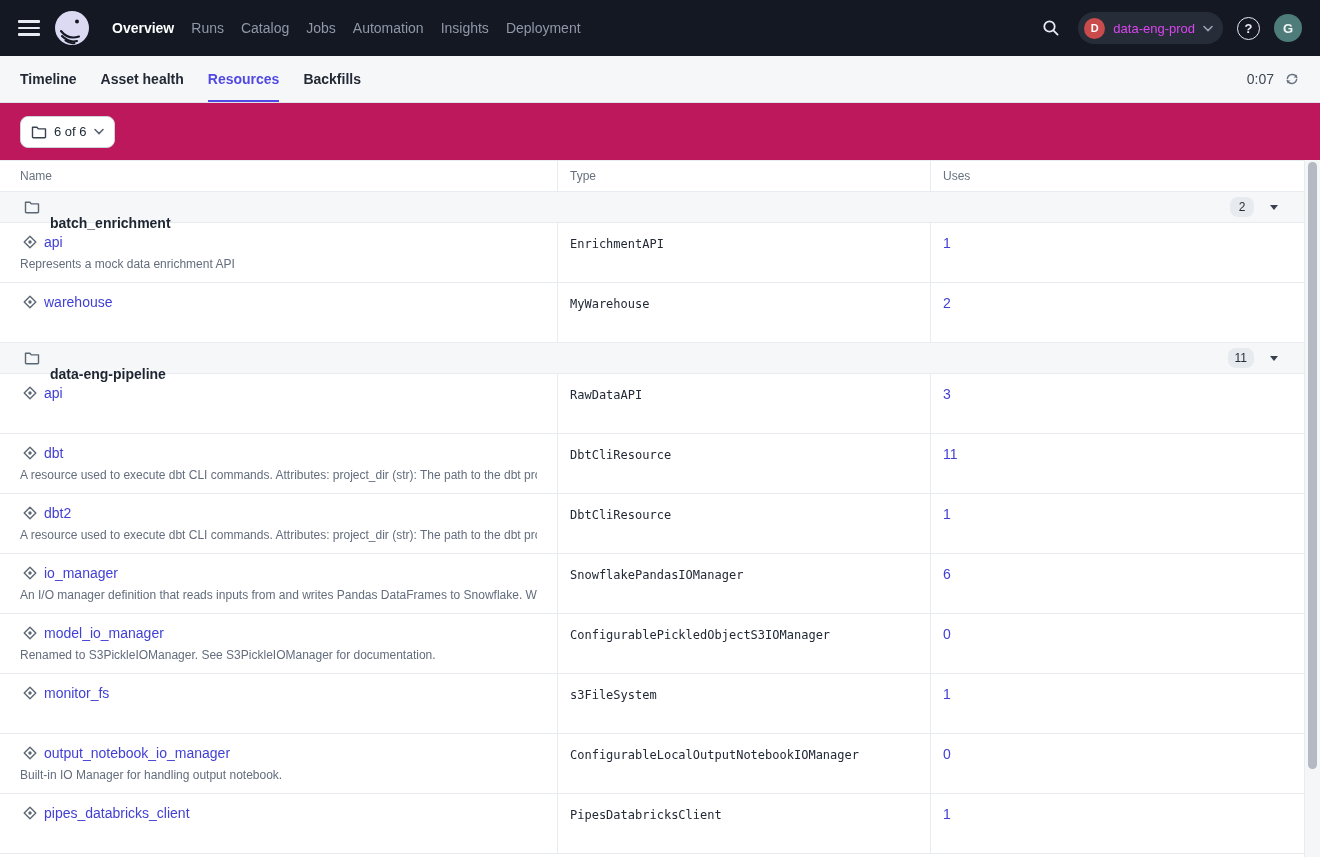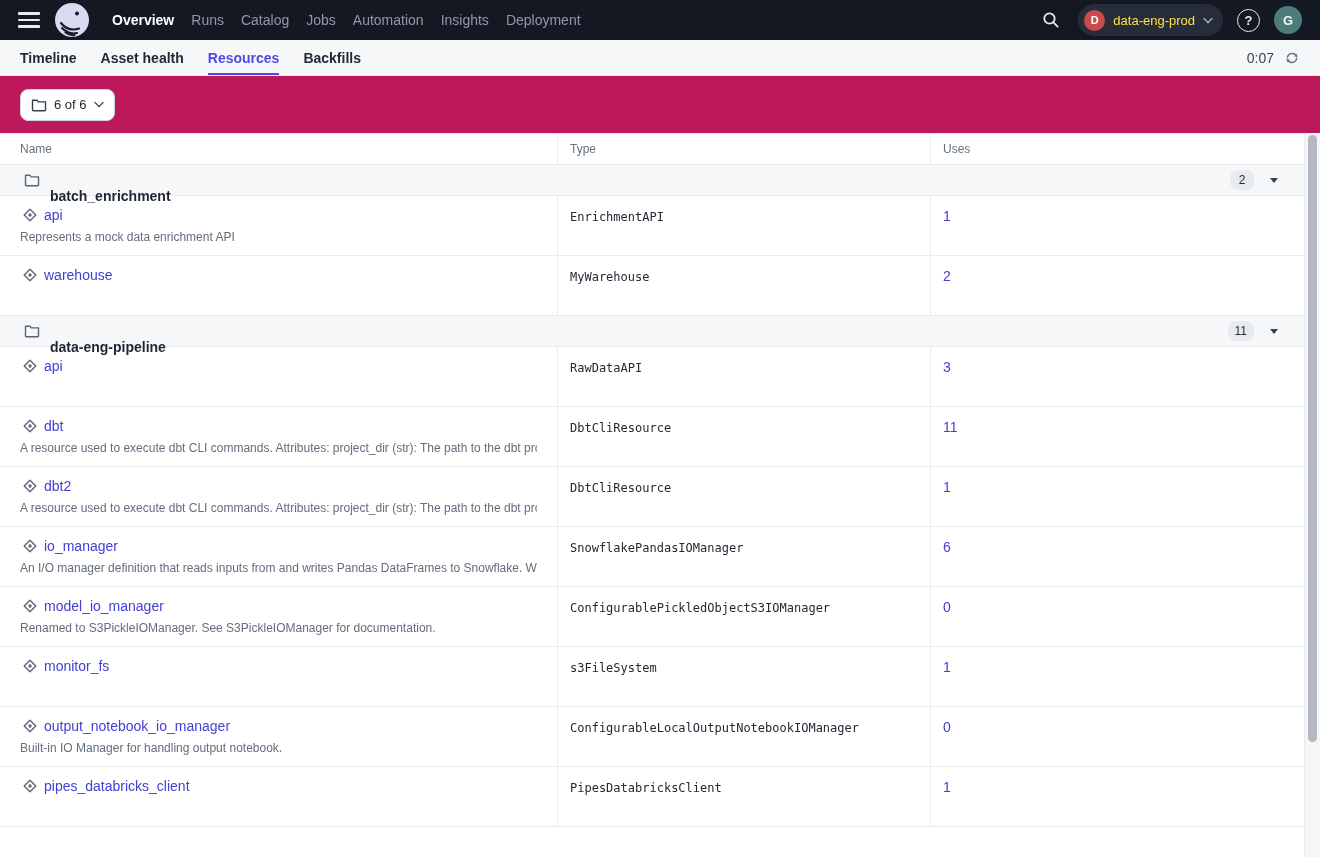--- a/index.html
+++ b/index.html
@@ -10,44 +10,44 @@
     --nav-bg:#141822; --nav-text:#9097a8; --nav-active:#ffffff;
     --accent:#5149e3; --link:#4240d4;
     --border:#e1e5ea; --row-border:#e8ebef;
     --strip-bg:#f6f7f9; --group-bg:#f5f7f9;
     --dark-text:#222a36; --muted:#68727f; --desc:#636d7d;
   }
 
   .page { display:flex; flex-direction:column; height:857px; }
 
   
-  .topnav { height:40px; background:var(--nav-bg); display:flex; align-items:center;
+  .topnav { height:56px; background:var(--nav-bg); display:flex; align-items:center;
             padding:0 18px; flex-shrink:0; }
   .hamburger { width:24px; height:24px; display:flex; flex-direction:column;
                justify-content:center; gap:4px; cursor:pointer; margin-right:12px; }
   .hamburger span { display:block; height:2.5px; width:22px; background:#e8ebf2; border-radius:1px; }
   .logo { width:36px; height:36px; margin-right:22px; flex-shrink:0; }
   .nav-items { display:flex; align-items:center; gap:17px; }
   .nav-item { font-size:14px; color:var(--nav-text); font-weight:500; cursor:pointer; }
   .nav-item.active { color:var(--nav-active); font-weight:700; }
   .topnav-right { margin-left:auto; display:flex; align-items:center; gap:14px; }
   .search-btn { width:26px; height:26px; display:flex; align-items:center; justify-content:center; cursor:pointer; }
   .deploy-pill { height:32px; background:#272c39; border-radius:16px; display:flex;
                  align-items:center; gap:8px; padding:0 10px 0 6px; cursor:pointer; }
   .deploy-badge { width:21px; height:21px; border-radius:50%; background:#c94b4b; color:#fff;
                   font-size:11px; font-weight:700; display:flex; align-items:center; justify-content:center; }
-  .deploy-label { color:#fde047; font-size:13px; font-weight:500; }
+  .deploy-label { color:#d946ef; font-size:13px; font-weight:500; }
   .help-btn { width:23px; height:23px; border:1.6px solid #e8ebf2; border-radius:50%;
               color:#e8ebf2; font-size:13px; font-weight:700; display:flex; align-items:center;
               justify-content:center; cursor:pointer; }
   .avatar { width:28px; height:28px; border-radius:50%; background:#4e7c7a; color:#f2f5f5;
             font-size:13px; font-weight:600; display:flex; align-items:center; justify-content:center; cursor:pointer; }
 
   
-  .tabstrip { height:36px; background:var(--strip-bg); border-bottom:1px solid var(--border);
+  .tabstrip { height:47px; background:var(--strip-bg); border-bottom:1px solid var(--border);
               display:flex; align-items:stretch; padding:0 20px; flex-shrink:0; }
   .tabs { display:flex; gap:24px; }
   .tab { display:flex; align-items:center; font-size:14px; font-weight:600; color:#232a35;
          cursor:pointer; position:relative; }
   .tab.active { color:var(--accent); }
   .tab.active::after { content:""; position:absolute; left:0; right:0; bottom:0;
                        height:2px; background:var(--accent); }
   .tabstrip-right { margin-left:auto; display:flex; align-items:center; gap:10px; }
   .timer { font-size:14px; color:#3e4654;margin-left:44px; }
   .refresh { width:16px; height:16px; cursor:pointer; }

